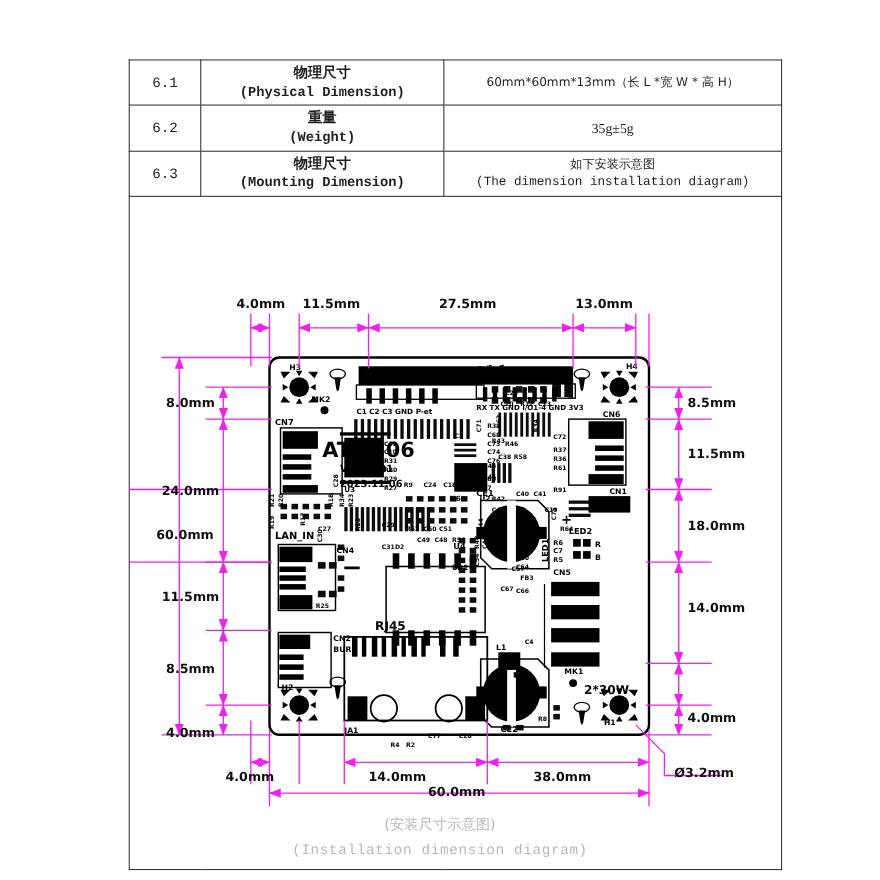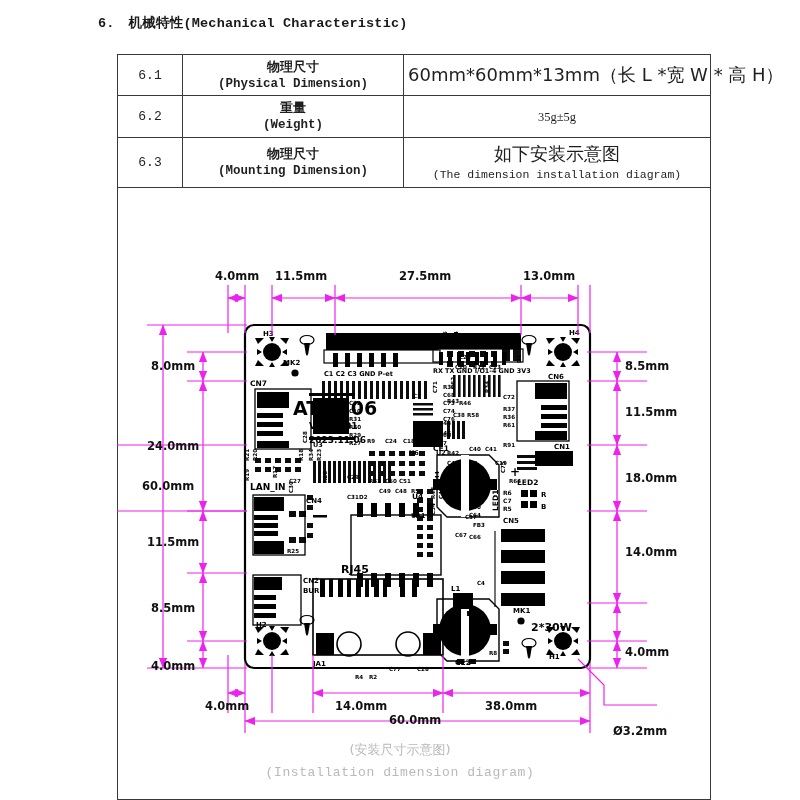--- a/index.html
+++ b/index.html
@@ -60,21 +60,21 @@
     line-height: 1.35;
   }
   .val-line {
     font-family: "Liberation Serif", serif;
     font-size: 12.5px;
     display: block;
     line-height: 1.45;
     white-space: nowrap;
   }
   .val-line.mono { font-family: "Liberation Mono", monospace; font-size: 11.5px; }
-  .val-cjk { font-family: "DejaVu Sans", sans-serif; font-size: 18px; }
+  .val-cjk { font-family: "DejaVu Sans", sans-serif; font-size: 11px; }
   .row-h { height: 41px; }
   
   #diagram-cell { height: 605px; padding: 0; }
 
   
   #diagram-wrap {
     position: absolute;
     left: 117px; top: 193px;
     width: 566px; height: 607px;
   }
@@ -99,23 +99,20 @@
     font-weight: bold;
     color: #111;
     white-space: nowrap;
   }
 </style>
 </head>
 <body>
 
 <div id="page">
 
-  <div id="heading">
-    <span class="num">6.</span><span>机械特性</span><span>(Mechanical Characteristic)</span>
-  </div>
 
   <table id="spec-table">
     <tbody>
       <tr class="row-h">
         <td class="col-idx">6.1</td>
         <td class="col-name">
           <span class="cn-bold">物理尺寸</span>
           <span class="en-bold">(Physical Dimension)</span>
         </td>
         <td class="col-val">
@@ -730,19 +727,19 @@
     <div class="dim" style="left:508px; top:212px;">11.5mm</div>
     <div class="dim" style="left:508px; top:278px;">18.0mm</div>
     <div class="dim" style="left:508px; top:352px;">14.0mm</div>
     <div class="dim" style="left:508px; top:452px;">4.0mm</div>
 
     <div class="dim" style="left:88px;  top:506px;">4.0mm</div>
     <div class="dim" style="left:218px; top:506px;">14.0mm</div>
     <div class="dim" style="left:368px; top:506px;text-align:center;">38.0mm</div>
     <div class="dim" style="left:272px; top:520px;">60.0mm</div>
 
-    <div class="dim" style="left:496px; top:531px;">Ø3.2mm</div>
+    <div class="dim" style="left:496px; top:502px;">Ø3.2mm</div>
 
     <div class="caption" id="cap-cn">(安装尺寸示意图)</div>
     <div class="caption" id="cap-en">(Installation dimension diagram)</div>
   </div>
 
 </div>
 
 </body></html>

